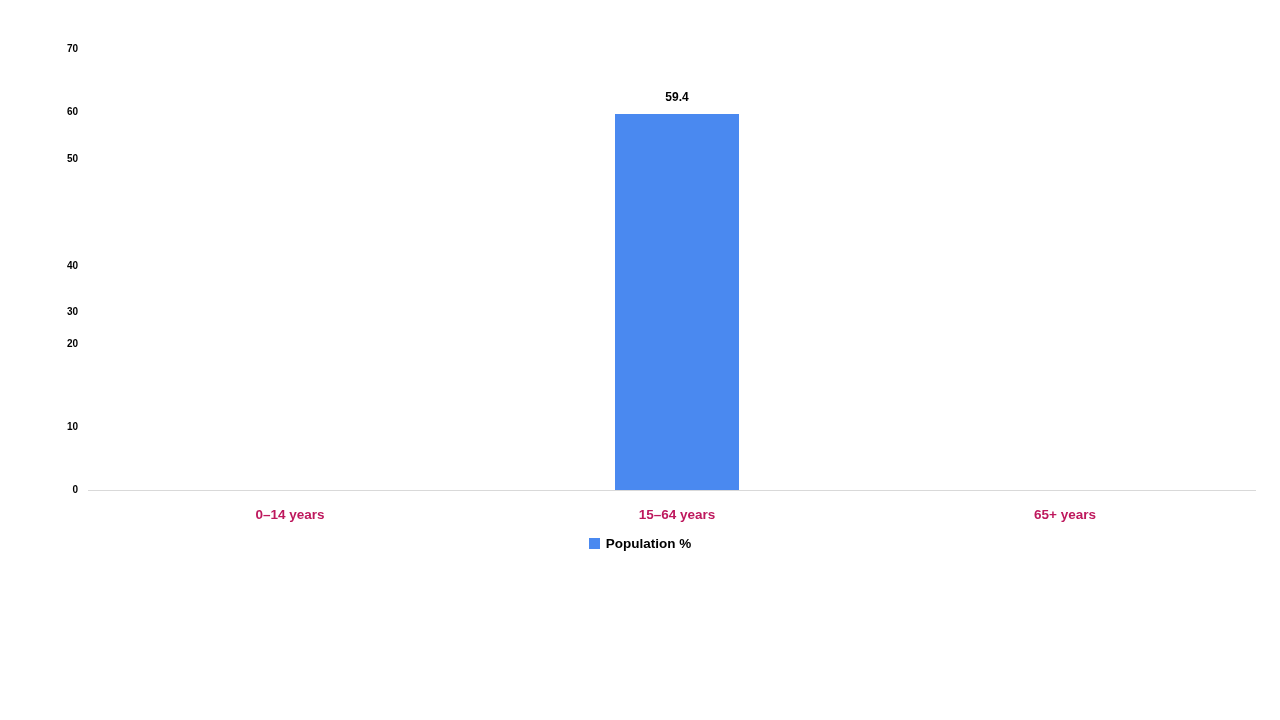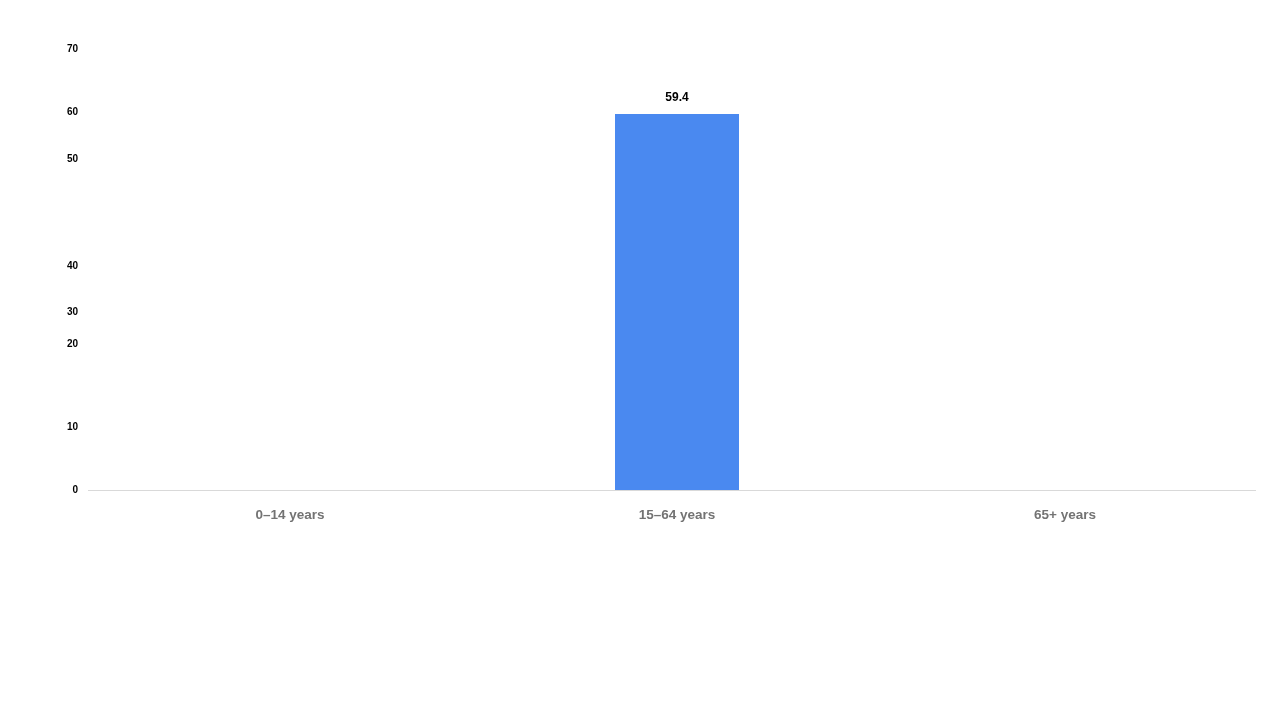--- a/index.html
+++ b/index.html
@@ -87,21 +87,21 @@
     color: #000000;
     line-height: 1;
   }
   .cat-label {
     position: absolute;
     top: 508px;
     width: 200px;
     text-align: center;
     font-size: 13.5px;
     font-weight: bold;
-    color: #737373;
+    color: #be185d;
     line-height: 1;
   }
 
   
   #legend {
     position: absolute;
     left: 0;
     top: 537px;
     width: 1280px;
     display: flex;
@@ -161,20 +161,26 @@
       <div class="bar-rect" style="height:376px;"></div>
     </div>
 
 
   </div>
 
   <div class="cat-label" style="left:190px;">0–14 years</div>
   <div class="cat-label" style="left:577px;">15–64 years</div>
   <div class="cat-label" style="left:965px;">65+ years</div>
 
+  <div id="legend">
+    <div id="legend-item">
+      <span id="legend-swatch"></span>
+      <span id="legend-label">Population %</span>
+    </div>
+  </div>
 
 </div>
 
 <div id="footer">
 
   
 
   
 
 </div>

